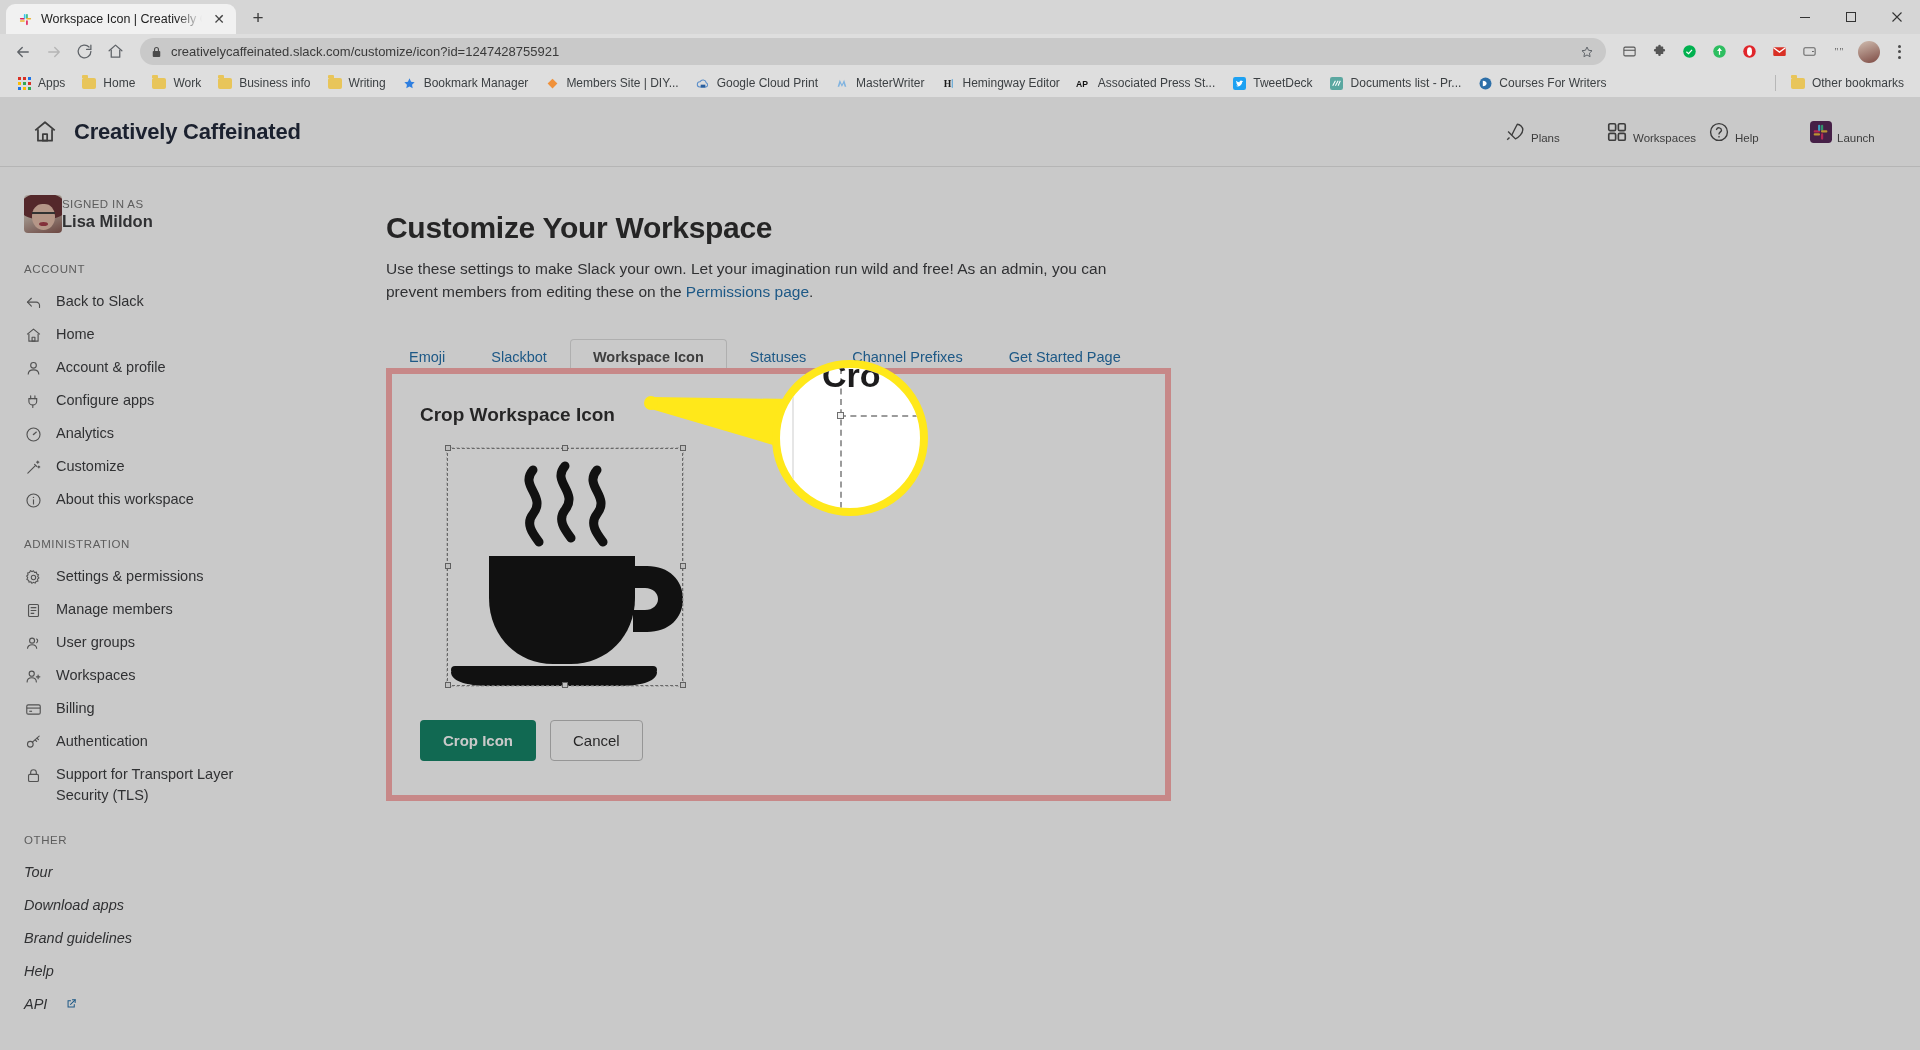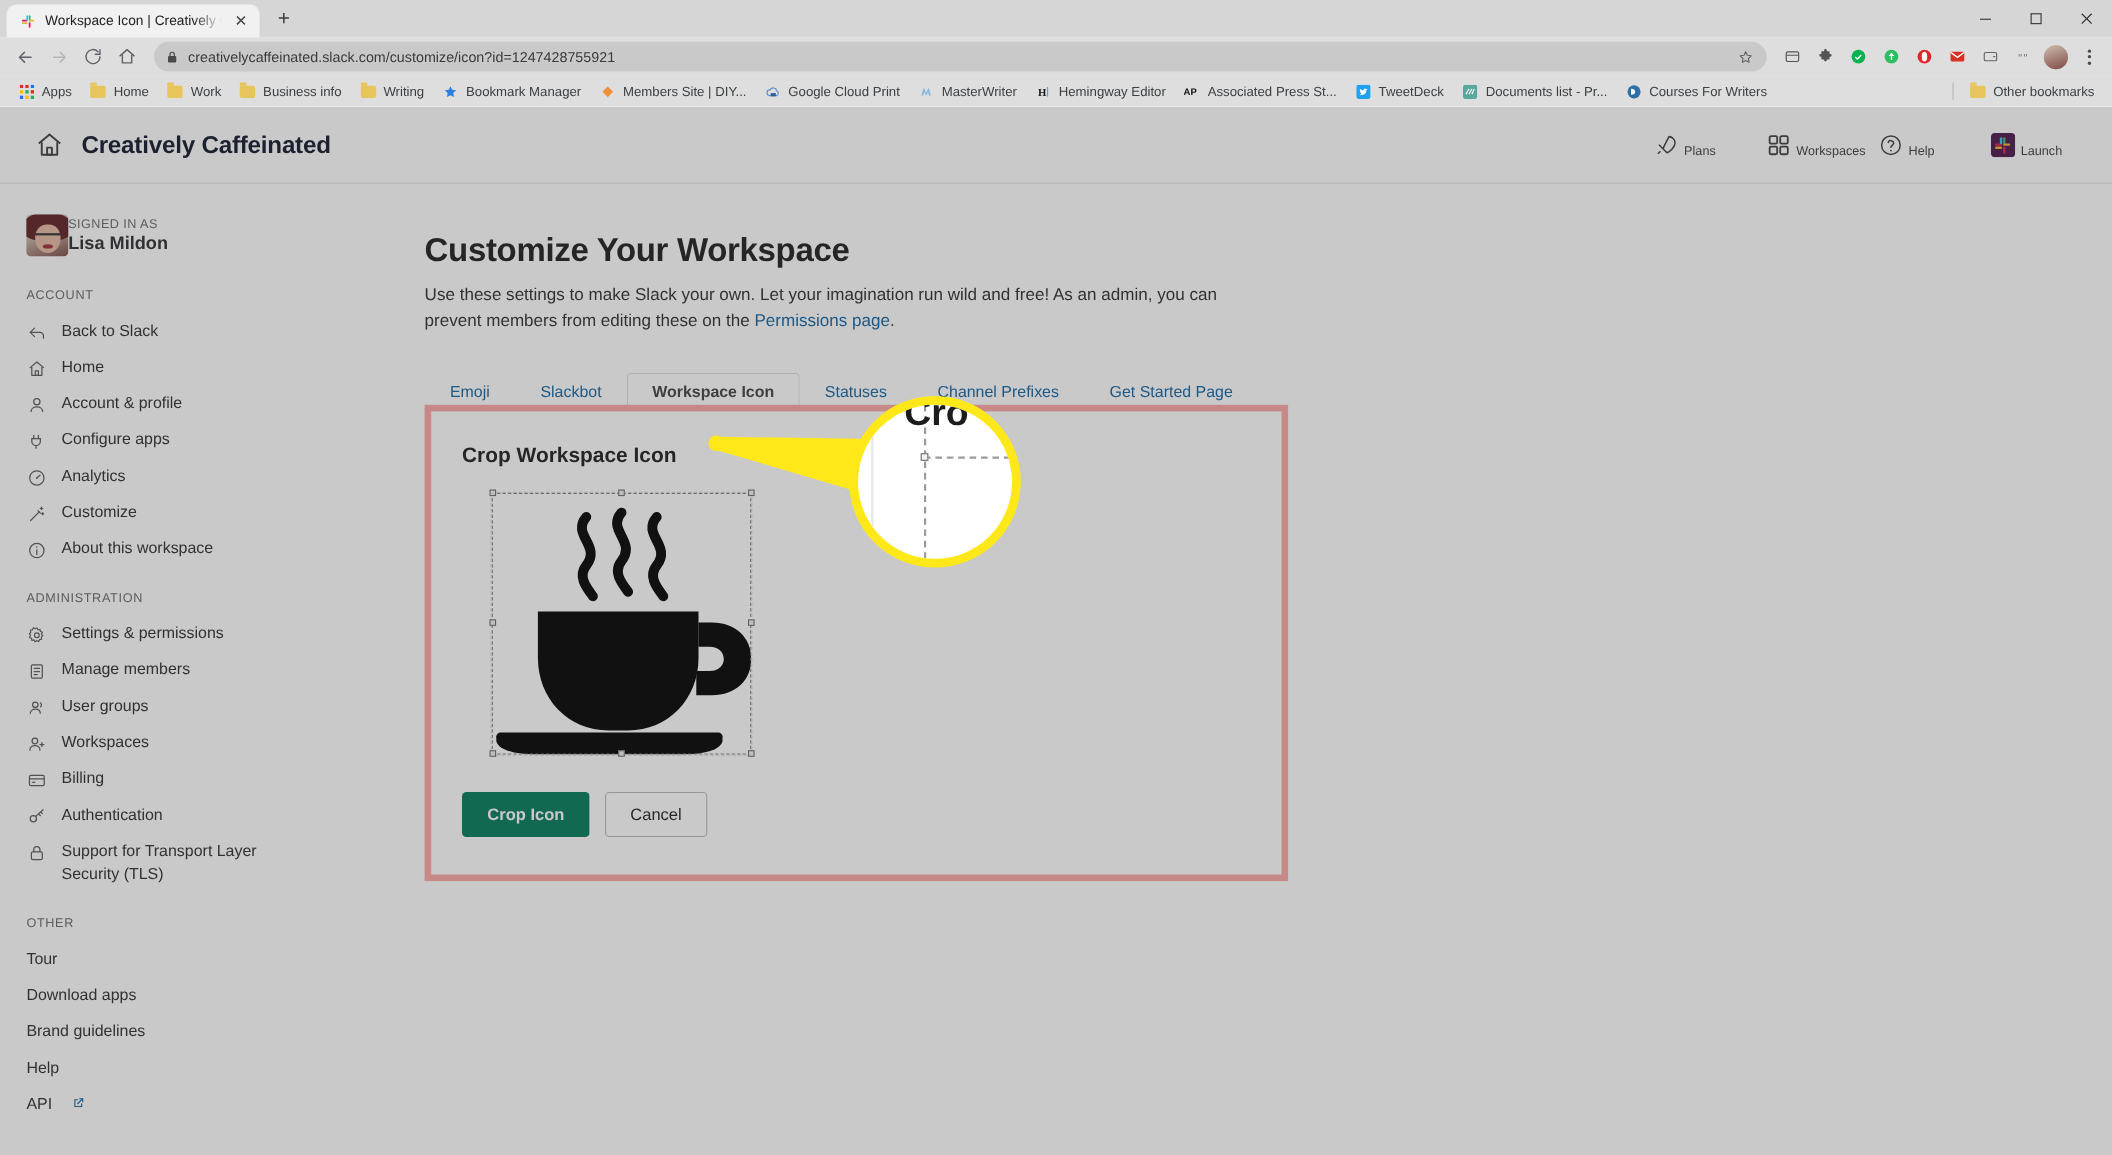--- a/index.html
+++ b/index.html
@@ -148,21 +148,21 @@
     text-transform: uppercase; margin: 4px 0 10px 0;
   }
   .nav-item {
     display: flex; align-items: flex-start; gap: 13px;
     padding: 6px 0; font-size: 14.5px; color: #2c2d30; line-height: 1.45;
     max-width: 215px;
   }
   .nav-item .ni-ico { width: 19px; height: 19px; flex: 0 0 19px; margin-top: 2px; color: #5a5a5a; display: flex; align-items: center; justify-content: center; }
   .nav-group { margin-bottom: 22px; }
   .nav-item.plain { padding-left: 0; }
-  .nav-item.plain .ni-lbl { color: #2c2d30; }
+  .nav-item.plain .ni-lbl { color: #2c2d30; font-style: italic; }
   .ext-ico { margin-left: 6px; color: #1264a3; }
 
   
   .main { flex: 1; padding: 44px 0 0 106px; }
   .h1 { font-size: 30px; font-weight: 700; color: #1d1c1d; letter-spacing: -0.3px; }
   .intro { margin-top: 12px; font-size: 15.5px; color: #2c2d30; line-height: 1.5; max-width: 760px; }
   .intro a { color: #1264a3; text-decoration: none; }
 
   .tabs { margin-top: 28px; display: flex; align-items: flex-end; gap: 0; max-width: 790px; position: relative; }
   .tab-item {

